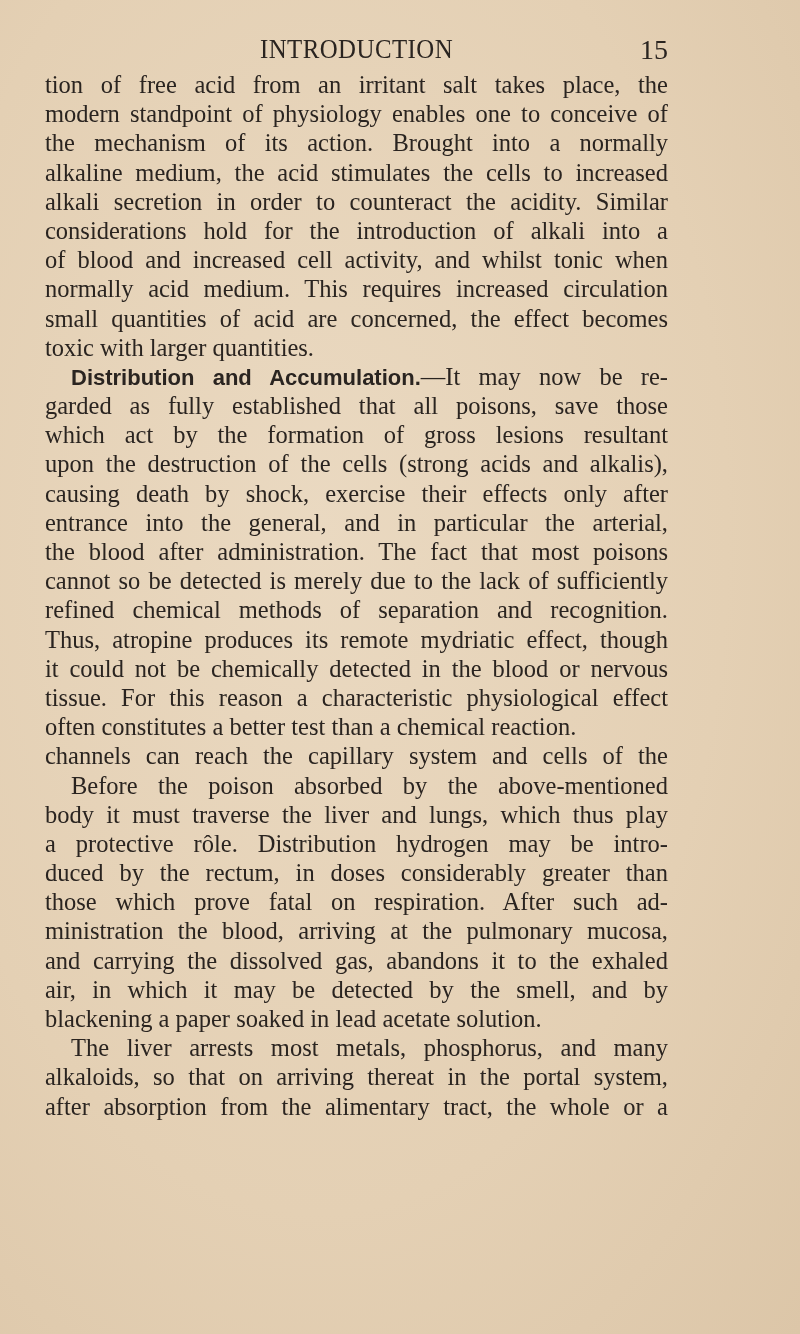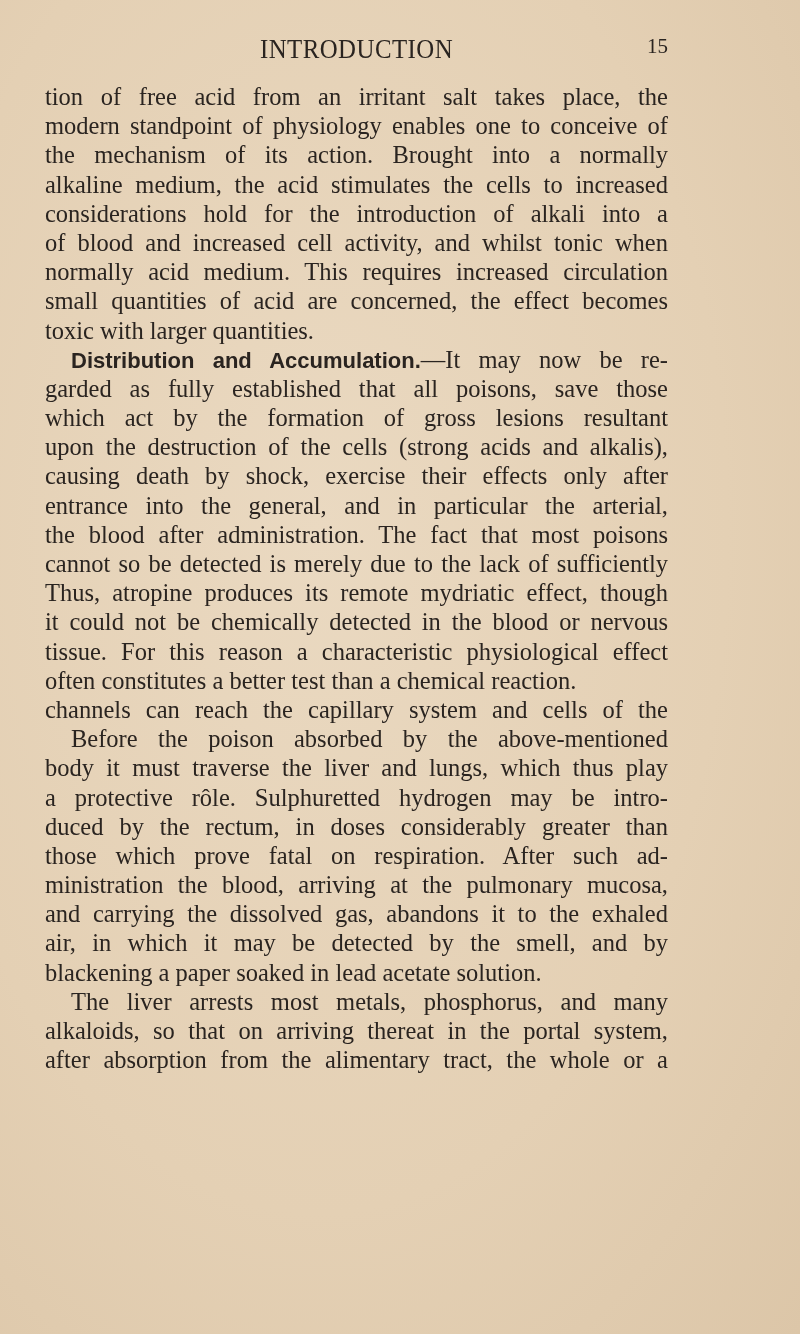--- a/index.html
+++ b/index.html
@@ -14,24 +14,24 @@
   .page-header {
     position: absolute; top: 34px; left: 45px; width: 623px; height: 40px;
   }
   .running-head {
     position: absolute; left: 0; right: 0; top: 0; text-align: center;
     font-family: "Liberation Serif", serif; font-size: 27px; letter-spacing: 0.5px;
     transform: scaleX(0.92);
   }
   .page-number {
     position: absolute; right: 0; top: 0;
-    font-family: "Liberation Serif", serif; font-size: 21px;
+    font-family: "Liberation Serif", serif; font-size: 28px;
   }
   .body-text {
-    position: absolute; top: 70px; left: 45px; width: 623px; margin-top: 12px;
+    position: absolute; top: 70px; left: 45px; width: 623px;
   }
   .line {
     height: 29.2px; line-height: 29.2px; font-size: 24.5px;
     white-space: nowrap; text-align: justify; text-align-last: justify;
     font-family: "Liberation Serif", serif;
     transform-origin: left center;
   }
   .line.last { text-align-last: left; }
   .line.indent { padding-left: 26px; }
   .heading-run { font-family: Liberation Sans, sans-serif; font-weight: bold; font-size: 22px; }
@@ -44,47 +44,49 @@
   <div class="page-number">15</div>
 </div>
 
 <div class="body-text">
 
   <div>
     <div class="line" style="">tion of free acid from an irritant salt takes place, the</div>
     <div class="line" style="">modern standpoint of physiology enables one to conceive of</div>
     <div class="line" style="">the mechanism of its action.  Brought into a normally</div>
     <div class="line" style="">alkaline medium, the acid stimulates the cells to increased</div>
+    <div class="line" style="">alkali secretion in order to counteract the acidity.  Similar</div>
     <div class="line" style="">considerations hold for the introduction of alkali into a</div>
     <div class="line" style="">of blood and increased cell activity, and whilst tonic when</div>
     <div class="line" style="">normally acid medium.  This requires increased circulation</div>
     <div class="line" style="">small quantities of acid are concerned, the effect becomes</div>
     <div class="line last" style="">toxic with larger quantities.</div>
   </div>
 
   <div>
     <div class="line indent" style=""><span class="heading-run">Distribution and Accumulation.</span><span>—It may now be re-</span></div>
     <div class="line" style="">garded as fully established that all poisons, save those</div>
     <div class="line" style="">which act by the formation of gross lesions resultant</div>
     <div class="line" style="">upon the destruction of the cells (strong acids and alkalis),</div>
     <div class="line" style="">causing death by shock, exercise their effects only after</div>
     <div class="line" style="">entrance into the general, and in particular the arterial,</div>
     <div class="line" style="">the blood after administration.  The fact that most poisons</div>
     <div class="line" style="">cannot so be detected is merely due to the lack of sufficiently</div>
+    <div class="line" style="">refined chemical methods of separation and recognition.</div>
     <div class="line" style="">Thus, atropine produces its remote mydriatic effect, though</div>
     <div class="line" style="">it could not be chemically detected in the blood or nervous</div>
     <div class="line" style="">tissue.  For this reason a characteristic physiological effect</div>
     <div class="line last" style="">often constitutes a better test than a chemical reaction.</div>
   </div>
 
   <div>
     <div class="line" style="">channels can reach the capillary system and cells of the</div>
     <div class="line indent" style="">Before the poison absorbed by the above-mentioned</div>
     <div class="line" style="">body it must traverse the liver and lungs, which thus play</div>
-    <div class="line" style="">a protective rôle.  Sulphuretted hydrogen may be intro-</div>
+    <div class="line" style="">a protective rôle.  Distribution hydrogen may be intro-</div>
     <div class="line" style="">duced by the rectum, in doses considerably greater than</div>
     <div class="line" style="">those which prove fatal on respiration.  After such ad-</div>
     <div class="line" style="">ministration the blood, arriving at the pulmonary mucosa,</div>
     <div class="line" style="">and carrying the dissolved gas, abandons it to the exhaled</div>
     <div class="line" style="">air, in which it may be detected by the smell, and by</div>
     <div class="line last" style="">blackening a paper soaked in lead acetate solution.</div>
   </div>
 
   <div>
     <div class="line indent" style="">The liver arrests most metals, phosphorus, and many</div>

